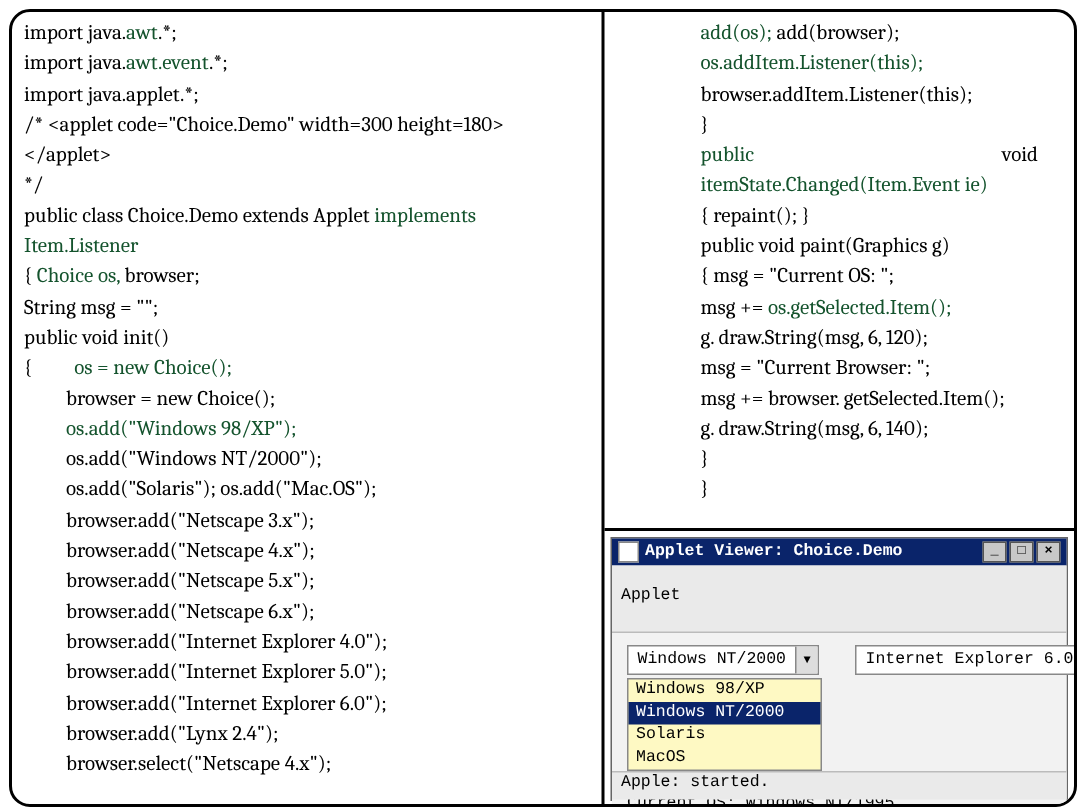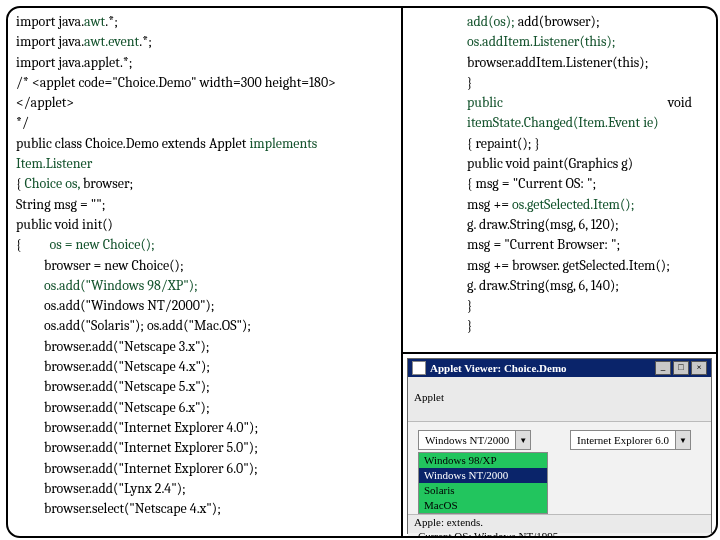--- a/index.html
+++ b/index.html
@@ -9,32 +9,32 @@
 .col-left{width:395px;border-right:2px solid #000;box-sizing:border-box;padding:4px 6px 4px 8px;font-size:14px;line-height:1.45}
 .col-right{flex:1;box-sizing:border-box;position:relative}
 .code-right{padding:4px 24px 4px 8px;font-size:14px;line-height:1.45}
 .red{color:#14532d}
 .blk{display:block}
 .indent{padding-left:28px}
 .indent2{padding-left:56px}
 .just{text-align:justify}
 .float-right{float:right}
 .applet{position:absolute;left:0;right:0;bottom:0;height:184px;border-top:2px solid #000;box-sizing:border-box}
-.appwin{position:absolute;left:4px;right:4px;top:4px;bottom:2px;border:1px solid #666;background:#f2f2f2;font-family:Liberation Serif, serif;font-size:11px}
+.appwin{position:absolute;left:4px;right:4px;top:4px;bottom:2px;border:1px solid #666;background:#f2f2f2;font-family:Liberation Mono, monospace;font-size:11px}
 .titlebar{height:18px;background:linear-gradient(#0a246a,#0a246a);color:#fff;display:flex;align-items:center;padding:0 4px;font-weight:bold;font-size:11px}
 .titlebar .icon{width:12px;height:12px;background:#fff;border:1px solid #888;margin-right:4px}
 .titlebar .btns{margin-left:auto;display:flex;gap:2px}
 .titlebar .btn{width:14px;height:12px;background:#c8c8c8;border:1px solid #555;color:#000;font-size:9px;line-height:10px;text-align:center}
 .menubar{height:16px;background:#eaeaea;border-bottom:1px solid #bbb;font-size:11px;padding:14px 6px}
 .appbody{padding:8px 10px;background:#f2f2f2}
 .controls{display:flex;gap:22px;align-items:flex-start}
 .combo{display:inline-flex;align-items:center;border:1px solid #888;background:#fff;height:18px}
 .combo .val{padding:0 6px;font-size:11px;white-space:nowrap}
 .combo .arrow{width:14px;height:18px;background:#ddd;border-left:1px solid #888;display:flex;align-items:center;justify-content:center;font-size:8px}
-.listbox{margin-top:2px;width:128px;border:1px solid #888;background:#22c55e}
+.listbox{margin-top:2px;width:128px;border:1px solid #888;background:#fef9c3}
 .listbox .opt{padding:1px 5px;font-size:11px;line-height:13px}
 .listbox .sel{background:#0a246a;color:#fff}
 .status{margin-top:14px;font-size:11px;line-height:1.5}
 .statusbar{position:absolute;bottom:0;left:0;right:0;height:16px;border-top:1px solid #bbb;font-size:11px;padding:1px 6px;background:#eaeaea}
 </style>
 </head>
 <body>
 
 <div class="page">
 <div class="frame">
@@ -117,20 +117,20 @@
       <div class="combo">
         <span class="val">Internet Explorer 6.0</span>
         <span class="arrow">▼</span>
       </div>
     </div>
     <div class="status">
       <div>Current OS: Windows NT/1995</div>
       <div>Current Browser: Interne. Explorer 6.0</div>
     </div>
   </div>
-  <div class="statusbar">Apple: extends.</div>
+  <div class="statusbar">Apple: started.</div>
 </div>
 </div>
 
 </div>
 </div>
 </div>
 </div>
 
 </body></html>

